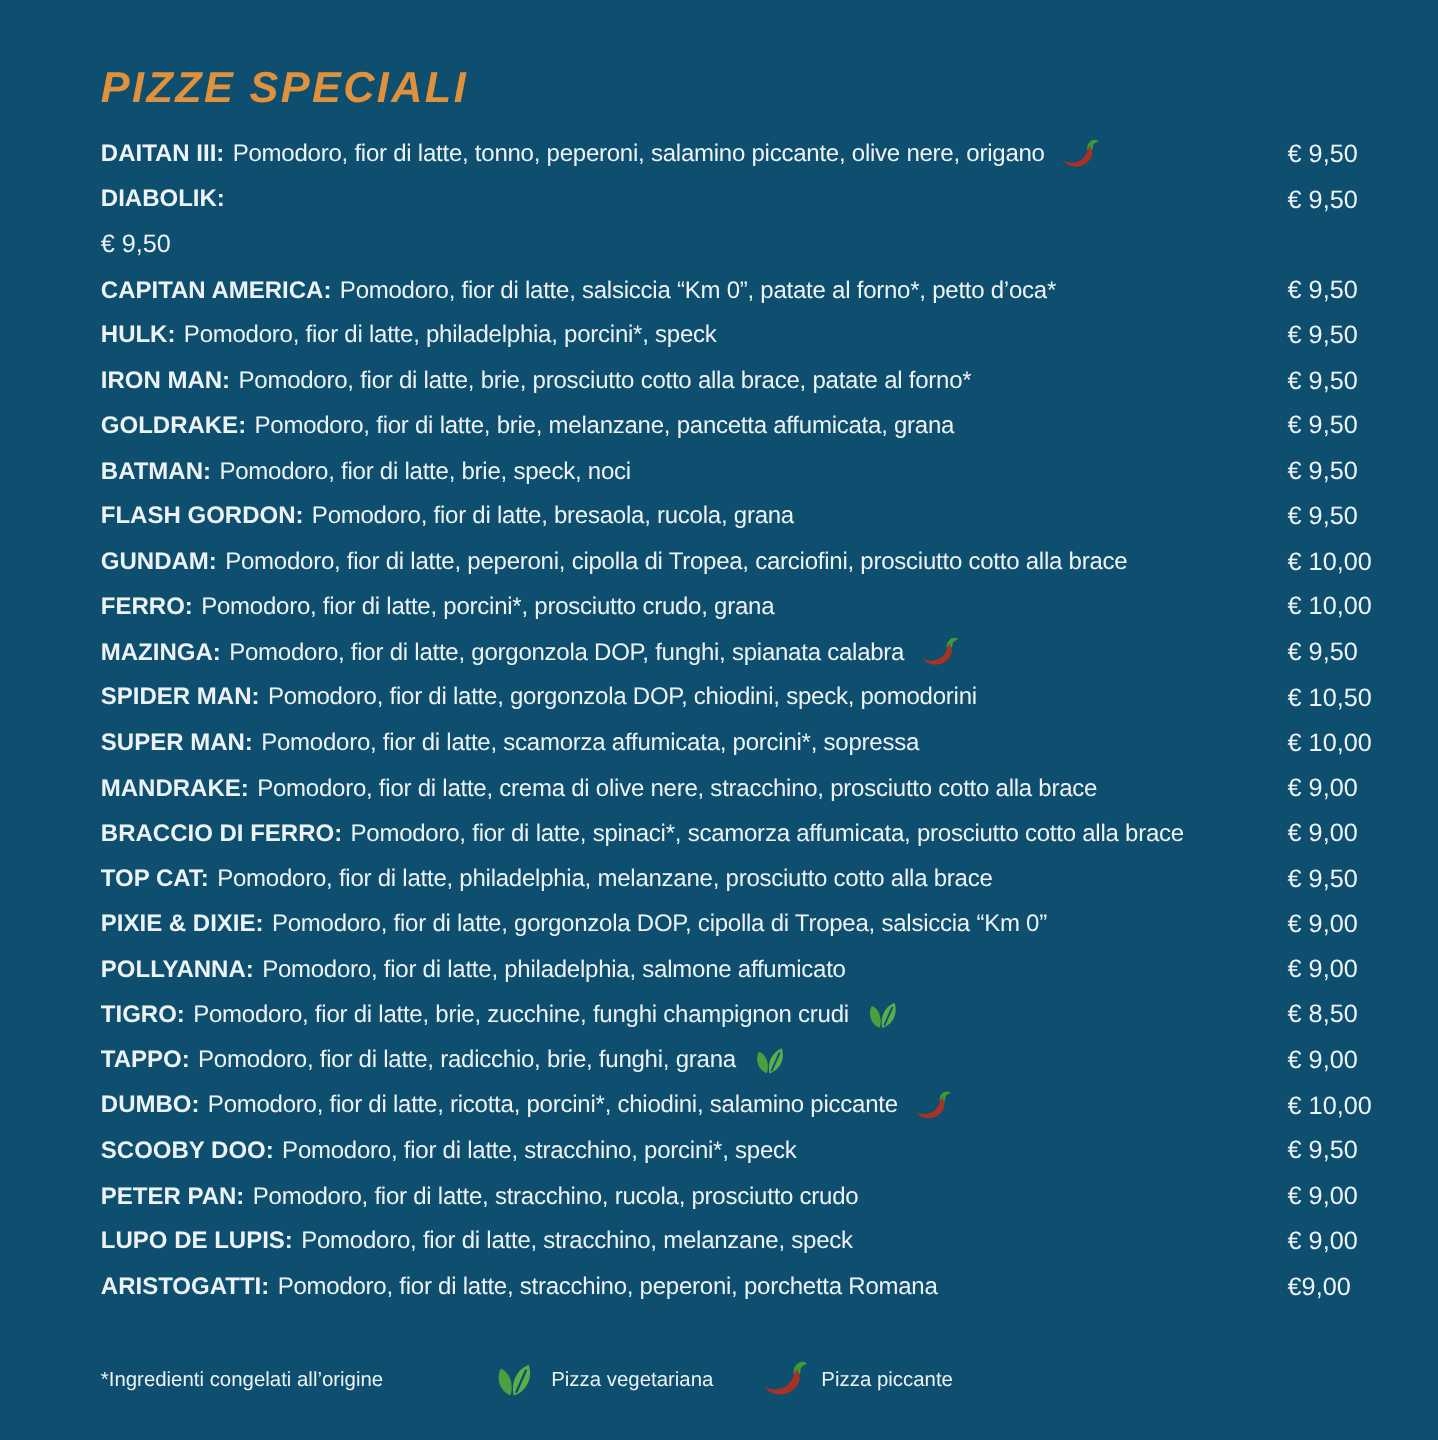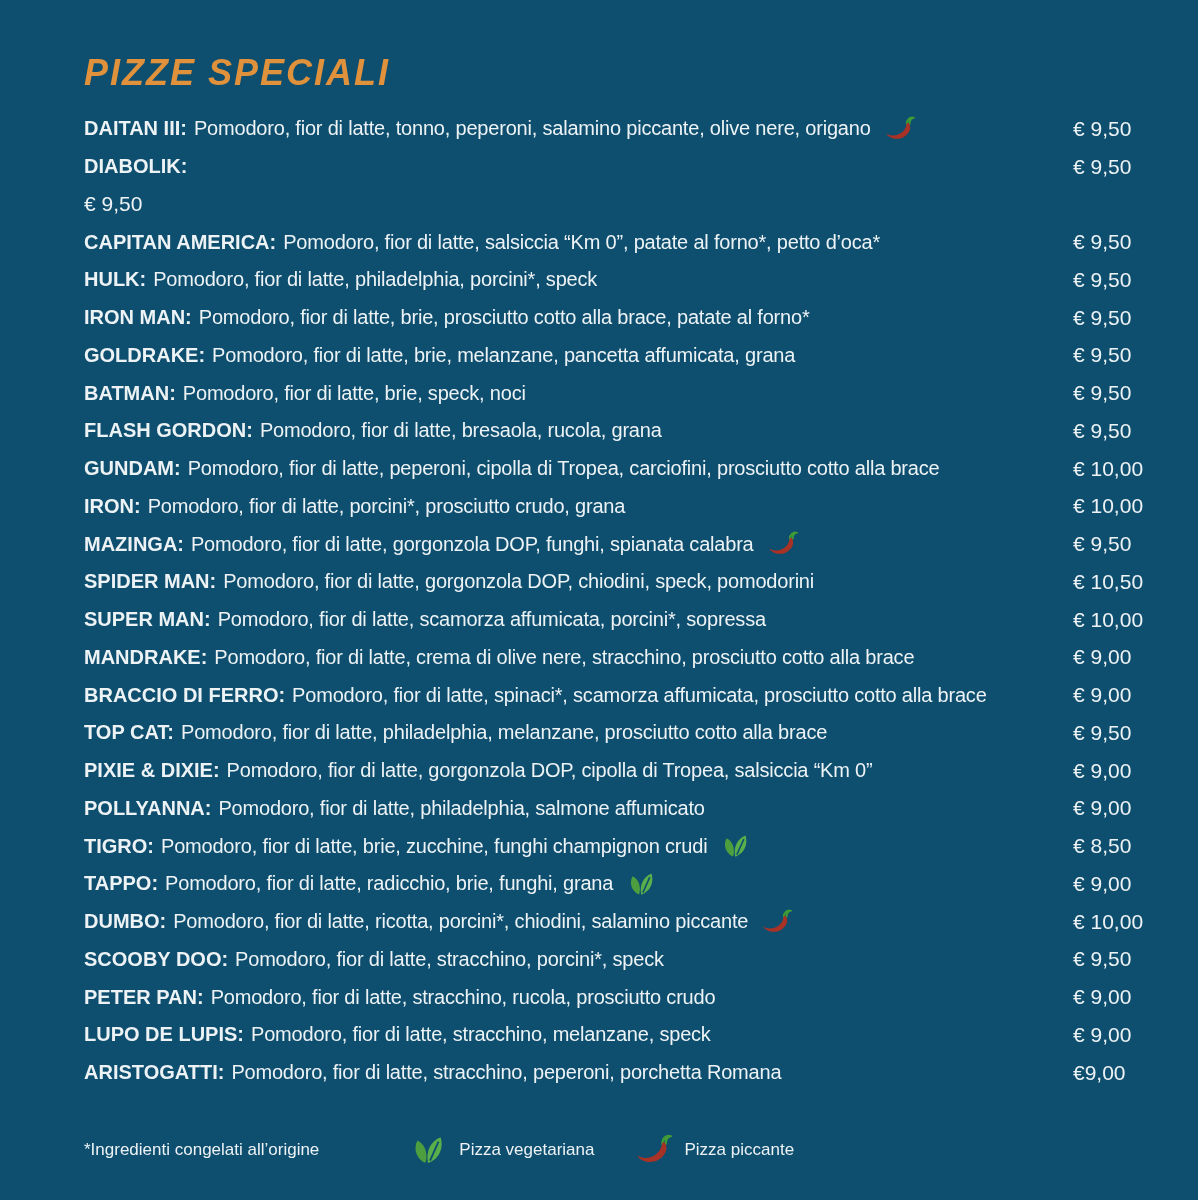--- a/index.html
+++ b/index.html
@@ -122,21 +122,21 @@
       <div class="row">
     <div class="desc">
       <span class="nm">GUNDAM:</span>
       <span class="ing">Pomodoro, fior di latte, peperoni, cipolla di Tropea, carciofini, prosciutto cotto alla brace</span>
 
     </div>
     <div class="price">€ 10,00</div>
   </div>
       <div class="row">
     <div class="desc">
-      <span class="nm">IRON:</span>
+      <span class="nm">FERRO:</span>
       <span class="ing">Pomodoro, fior di latte, porcini*, prosciutto crudo, grana</span>
 
     </div>
     <div class="price">€ 10,00</div>
   </div>
       <div class="row">
     <div class="desc">
       <span class="nm">MAZINGA:</span>
       <span class="ing">Pomodoro, fior di latte, gorgonzola DOP, funghi, spianata calabra</span>
       <span class="icon chili">

